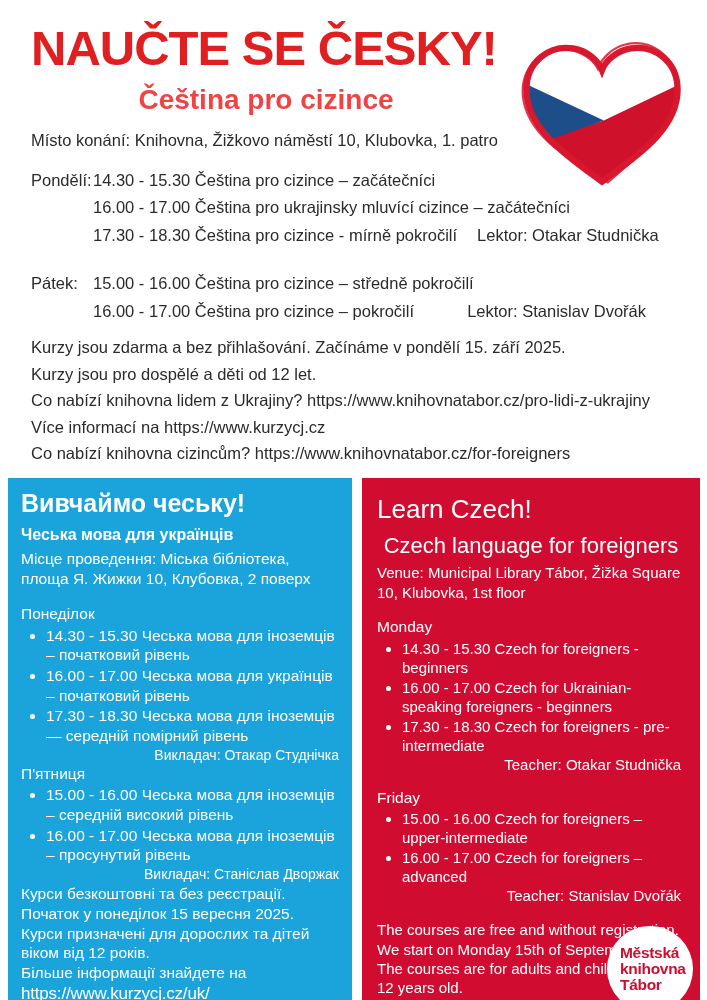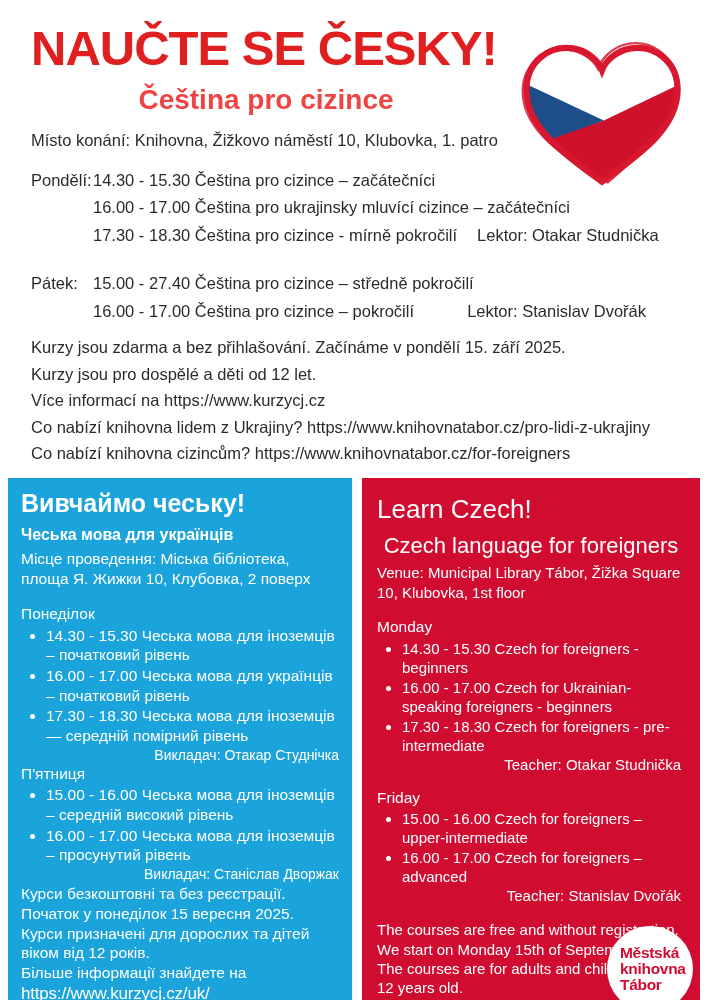--- a/index.html
+++ b/index.html
@@ -107,34 +107,34 @@
         <span>17.30 - 18.30 Čeština pro cizince - mírně pokročilí</span>
         <span class="lektor">Lektor: Otakar Studnička</span>
       </div>
     </div>
 
     <div class="block-gap"></div>
 
     <div class="sched" style="margin-top:0;">
       <div class="srow">
         <span class="dlabel">Pátek:</span>
-        <span>15.00 - 27.40 Čeština pro cizince – středně pokročilí</span>
+        <span>15.00 - 16.00 Čeština pro cizince – středně pokročilí</span>
       </div>
       <div class="srow">
         <span class="dlabel"></span>
         <span>16.00 - 17.00 Čeština pro cizince – pokročilí</span>
         <span class="lektor">Lektor: Stanislav Dvořák</span>
       </div>
     </div>
 
     <div class="info">
       <p>Kurzy jsou zdarma a bez přihlašování. Začínáme v pondělí 15. září 2025.</p>
       <p>Kurzy jsou pro dospělé a děti od 12 let.</p>
+      <p>Co nabízí knihovna lidem z Ukrajiny? https://www.knihovnatabor.cz/pro-lidi-z-ukrajiny</p>
       <p>Více informací na https://www.kurzycj.cz</p>
-      <p>Co nabízí knihovna lidem z Ukrajiny? https://www.knihovnatabor.cz/pro-lidi-z-ukrajiny</p>
       <p>Co nabízí knihovna cizincům? https://www.knihovnatabor.cz/for-foreigners</p>
     </div>
   </div>
 
   <div class="panels">
 
     <div class="panel panel-blue">
       <h2 class="p-title">Вивчаймо чеську!</h2>
       <div class="p-sub">Чеська мова для українців</div>
       <p class="p-venue">Місце проведення: Міська бібліотека, площа Я. Жижки 10, Клубовка, 2 поверх</p>

